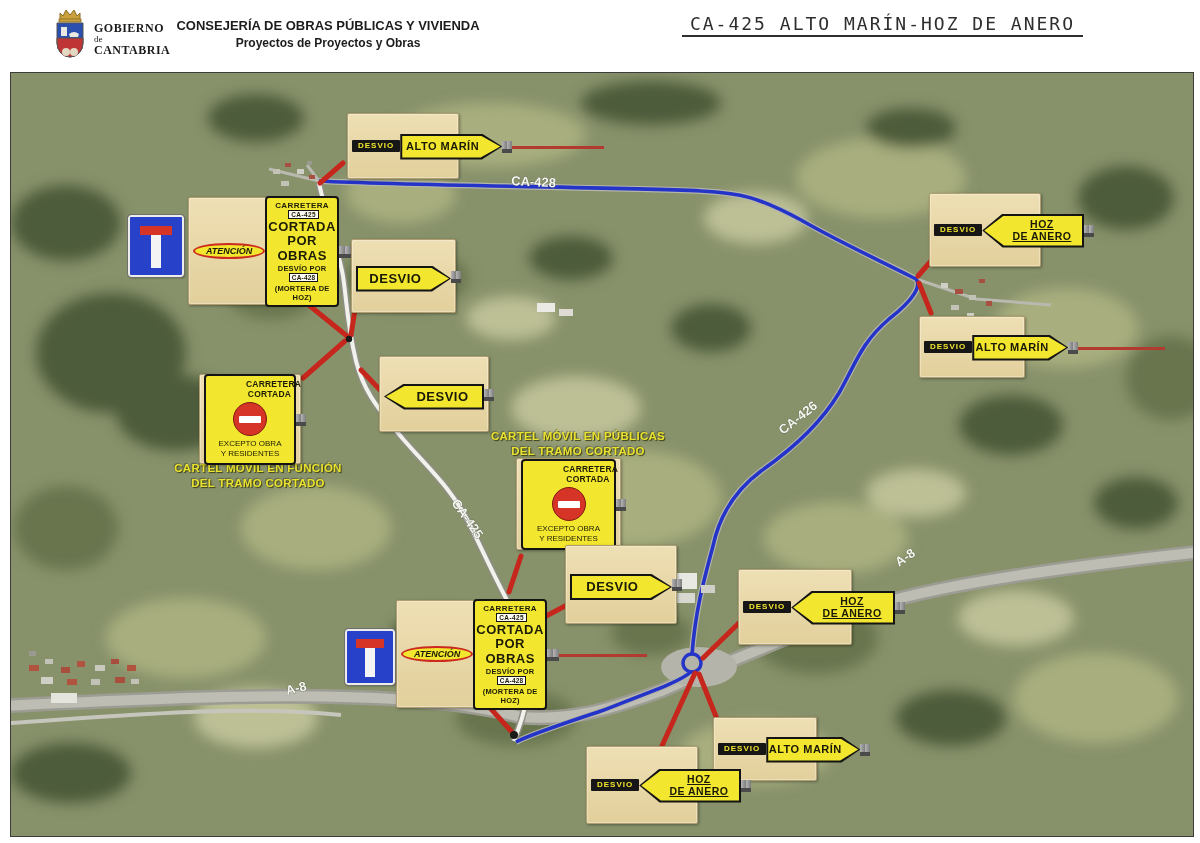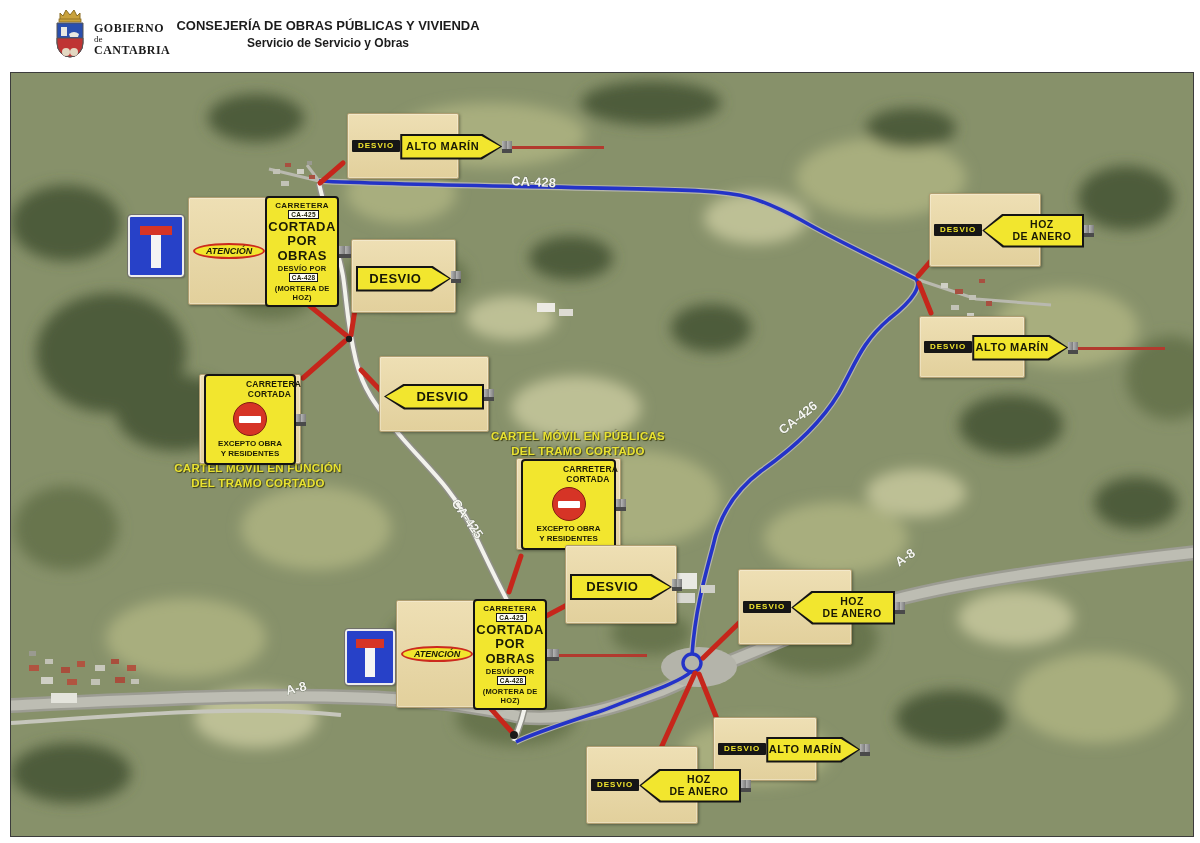--- a/index.html
+++ b/index.html
@@ -31,40 +31,40 @@
   .arrow.tall{height:34px;}
   .arrow .a-out{position:absolute;inset:0;background:#141414;clip-path:polygon(0 0,80% 0,100% 50%,80% 100%,0 100%);}
   .arrow .a-in{position:absolute;inset:2px;background:#f2e62e;clip-path:polygon(0 0,80% 0,100% 50%,80% 100%,0 100%);}
   .arrow.left .a-out{clip-path:polygon(100% 0,20% 0,0 50%,20% 100%,100% 100%);}
   .arrow.left .a-in{clip-path:polygon(100% 0,20% 0,0 50%,20% 100%,100% 100%);}
   .arrow-label{position:absolute;inset:0;display:flex;align-items:center;justify-content:center;
                font-weight:bold;font-size:13px;line-height:1.05;color:#191905;white-space:pre-line;letter-spacing:.5px;text-align:center;}
   .arrow.right .arrow-label{padding-right:17%;}
   .arrow.left .arrow-label{padding-left:17%;}
   .arrow-label.f11{font-size:11px;}
-  .arrow-label.f10{font-size:10.5px;}
+  .arrow-label.f10{font-size:10.5px;text-decoration:underline;}
   .posts{display:flex;justify-content:space-between;width:55%;flex:1 1 auto;min-height:12px;}
   .posts i{display:block;width:5px;background:linear-gradient(90deg,#b5b5b5,#7c7c7c);border-bottom:4px solid #4a4a4a;}
   .posts.big i{width:6px;}
   .baseline{width:90%;height:3px;background:#b23a2e;margin-top:2px;flex:0 0 auto;}
 
   
   .badge{background:#f2e62e;border:2px solid #cc2a1e;border-radius:50%;padding:1px 11px;font-weight:bold;font-style:italic;font-size:9px;color:#1c1c05;margin-bottom:2px;white-space:nowrap;}
   .ybox{background:#f2e62e;border:2px solid #141414;border-radius:4px;width:100%;box-sizing:border-box;padding:3px 1px;text-align:center;color:#1c1c05;}
   .ybox .lnS{font-weight:bold;font-size:8px;letter-spacing:.4px;}
   .ybox .lnB{font-weight:bold;font-size:13px;letter-spacing:.5px;line-height:1.12;}
   .ybox .lnT{font-weight:bold;font-size:7.5px;letter-spacing:.2px;margin-top:1px;}
   .roadbox{display:inline-block;background:#fdfdf6;border:1px solid #141414;font-size:6.5px;font-weight:bold;padding:0 2px;margin-left:3px;vertical-align:1px;}
 
   
   .ybox2{background:#f2e62e;border:2px solid #141414;border-radius:4px;width:100%;box-sizing:border-box;padding:3px 1px 4px;text-align:center;color:#1c1c05;}
   .c-top{font-weight:bold;font-size:8.5px;letter-spacing:.2px;padding-left:39px;}
   .noentry{width:32px;height:32px;border-radius:50%;background:#d63426;border:1px solid #7e1d12;margin:3px auto;position:relative;}
   .noentry .bar{position:absolute;left:5px;right:5px;top:50%;height:7px;margin-top:-3.5px;background:#fff;border-radius:1px;}
-  .c-bottom{font-weight:bold;font-size:8px;line-height:1.2;white-space:pre-line;}
+  .c-bottom{font-weight:normal;font-size:8px;line-height:1.2;white-space:pre-line;}
 
   
   .deadend{position:absolute;background:#2741c8;border:2px solid #ececec;outline:1px solid #70706a;border-radius:3px;box-shadow:1px 1px 2px rgba(0,0,0,.4);}
   .de-v{position:absolute;left:50%;width:10px;margin-left:-5px;top:30%;bottom:12%;background:#f4f4f4;}
   .de-h{position:absolute;left:20%;right:20%;top:15%;height:9px;background:#d63426;}
 
   
   .caption{position:absolute;color:#e9e231;font-weight:bold;font-size:11.5px;line-height:1.3;text-align:center;white-space:pre-line;
            letter-spacing:.3px;text-shadow:1px 1px 1px #3c3e12,-1px -1px 1px rgba(20,20,0,.35);}
 </style>
@@ -84,23 +84,24 @@
       <circle cx="14" cy="46" r="4" fill="#e3d8c2"></circle>
       <circle cx="22" cy="46" r="4" fill="#e3d8c2"></circle>
     </svg>
     <div class="org">
       <div class="l1">GOBIERNO</div>
       <div class="l2">de</div>
       <div class="l3">CANTABRIA</div>
     </div>
     <div class="dept">
       <div class="d1">CONSEJERÍA DE OBRAS PÚBLICAS Y VIVIENDA</div>
-      <div class="d2">Servicio de Servicio y Obras</div>
+      <div class="d2">Proyectos de Proyectos y Obras</div>
     </div>
     <div class="titleblk">
+      <div class="t2">CA-425 ALTO MARÍN-HOZ DE ANERO</div>
     </div>
   </div>
 
   <div class="map">
 
     <svg class="terrain" width="1182" height="763" viewBox="0 0 1182 763">
       <defs>
           <filter id="b" x="-40%" y="-40%" width="180%" height="180%">
             <feGaussianBlur stdDeviation="7"></feGaussianBlur>
           </filter>

